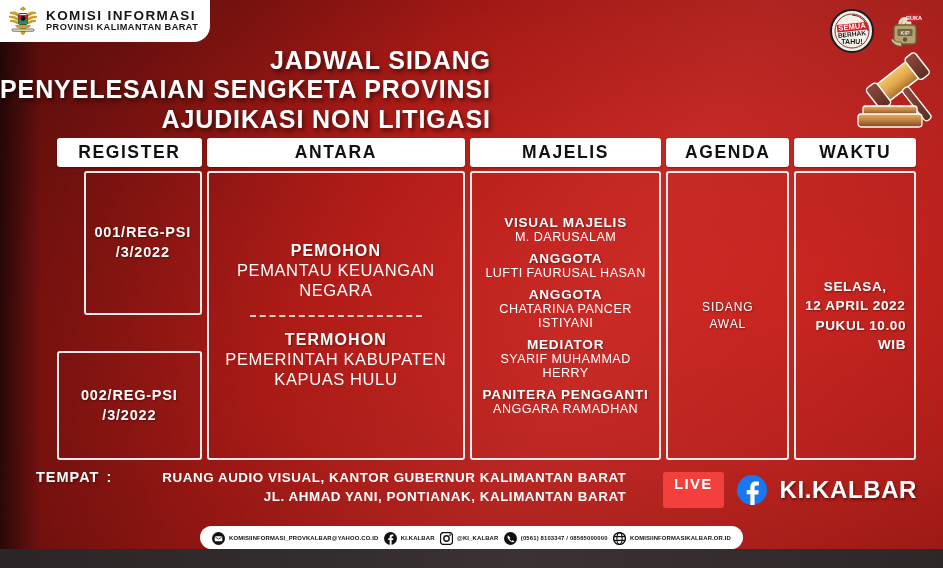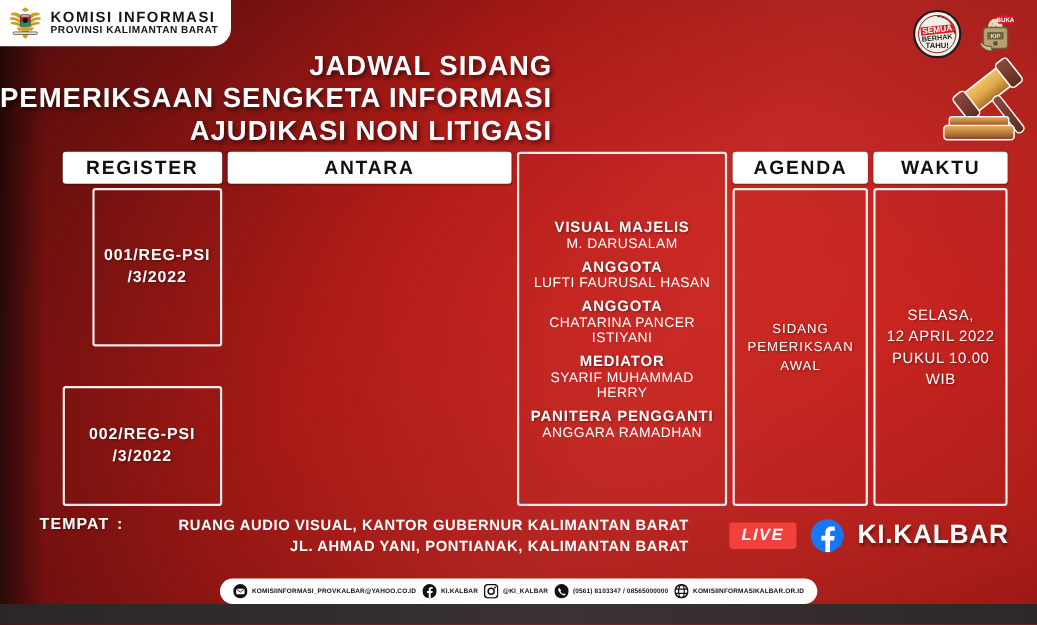--- a/index.html
+++ b/index.html
@@ -90,38 +90,38 @@
   .party-name{ font-size:16.5px; font-weight:400; letter-spacing:.6px; line-height:1.22; }
   .divider{
     width:172px; height:0; border-top:2.6px dashed #f0dede; margin:15px 0 14px; opacity:.92;
   }
 
   .m-row{ margin:3.5px 0; }
   .m-role{ font-size:13.6px; font-weight:800; letter-spacing:.75px; text-shadow:1px 1px 2px rgba(0,0,0,.4); }
   .m-name{ font-size:12.6px; font-weight:400; letter-spacing:.45px; }
 
   .agenda-line{ font-size:12px; font-weight:400; letter-spacing:.9px; line-height:1.36; text-shadow:1px 1px 2px rgba(0,0,0,.4); }
-  .waktu-line{ font-size:13.6px; font-weight:400; letter-spacing:.55px; line-height:1.42; text-shadow:1px 1px 2px rgba(0,0,0,.4); }
+  .waktu-line{ font-size:13.6px; font-weight:700; letter-spacing:.55px; line-height:1.42; text-shadow:1px 1px 2px rgba(0,0,0,.4);text-align:right; }
 
   
   #tempat{
     position:absolute; left:36px; top:468px; z-index:5;
     display:flex; align-items:flex-start; gap:7px; color:#fff;text-align:right;
   }
   #tempat-label{ font-size:14.5px; font-weight:800; letter-spacing:1px; white-space:nowrap; padding-top:1px; text-shadow:1px 1px 2px rgba(0,0,0,.4); }
   #tempat-colon{ font-size:14.5px; font-weight:800; padding-top:1px; }
   .tempat-line{ font-size:13.4px; font-weight:700; letter-spacing:.55px; line-height:1.45; white-space:nowrap;margin-left:44px; }
 
   #live-row{
     position:absolute; right:26px; top:472px; z-index:5;
     display:flex; align-items:center; gap:13px;
   }
   #live-badge{
     background:#f2413c; color:#fff; font-size:15px; font-weight:800; letter-spacing:1.3px;
-    padding:4px 11px 5px; border-radius:3px; line-height:1;font-style:italic;
+    padding:4px 11px 17px; border-radius:3px; line-height:1;
   }
   #fb-icon{ width:30px; height:30px; border-radius:50%; background:#1877f2; position:relative; flex:0 0 30px; }
   #fb-icon svg{ position:absolute; left:0; top:0; }
   #fb-handle{ color:#fff; font-size:24px; font-weight:800; letter-spacing:.6px; text-shadow:1px 2px 3px rgba(0,0,0,.45); }
 
   #contact-bar{
     position:absolute; left:200px; top:526px; width:543px; height:23px;
     background:#fff; border-radius:12px; z-index:6;
     display:flex; align-items:center; justify-content:space-between;
     padding:0 12px;
@@ -190,21 +190,21 @@
         <path d="M8 32 C10 36 15 39 19 38 L18 34 C15 34.6 11 33.4 9.6 30.6 Z" fill="#cdbd90" stroke="#6d5f3c" stroke-width="1"></path>
         <rect x="24" y="6" width="14" height="7.5" rx="1.2" fill="#cf2027"></rect>
         <text x="31" y="11.6" font-family="Liberation Sans, sans-serif" font-size="5.6" font-weight="bold" fill="#fff" text-anchor="middle">BUKA</text>
       </svg>
     </div>
   </div>
 
   <div id="title-block">
     <div id="title-text">
       <div class="t1">JADWAL SIDANG</div>
-      <div class="t2">PEMERIKSAAN SENGKETA INFORMASI</div>
+      <div class="t2">PENYELESAIAN SENGKETA PROVINSI</div>
       <div class="t3">AJUDIKASI NON LITIGASI</div>
     </div>
     <div id="gavel">
       <svg viewBox="0 0 86 84" width="86" height="84">
         <defs>
           <linearGradient id="gHead" x1="0" y1="0" x2="0" y2="1">
             <stop offset="0%" stop-color="#f3c46a"></stop>
             <stop offset="50%" stop-color="#e0a84a"></stop>
             <stop offset="100%" stop-color="#a8702b"></stop>
           </linearGradient>
@@ -239,23 +239,33 @@
         <div class="reg-line">/3/2022</div>
       </div>
       <div class="cell reg-b">
         <div class="reg-line">002/REG-PSI</div>
         <div class="reg-line">/3/2022</div>
       </div>
     </div>
 
     <div class="col c-antara">
       <div class="col-head">ANTARA</div>
+      <div class="cell">
+        <div class="party-role">PEMOHON</div>
+        <div class="party-name">PEMANTAU KEUANGAN</div>
+        <div class="party-name">NEGARA</div>
+        <div class="divider"></div>
+        <div class="party-role">TERMOHON</div>
+        <div class="party-name">PEMERINTAH KABUPATEN</div>
+        <div class="party-name">KAPUAS HULU</div>
+      </div>
     </div>
 
     <div class="col c-majelis">
+      <div class="col-head">MAJELIS</div>
       <div class="cell">
         <div class="m-row">
           <div class="m-role">VISUAL MAJELIS</div>
           <div class="m-name">M. DARUSALAM</div>
         </div>
         <div class="m-row">
           <div class="m-role">ANGGOTA</div>
           <div class="m-name">LUFTI FAURUSAL HASAN</div>
         </div>
         <div class="m-row">
@@ -270,21 +280,20 @@
           <div class="m-role">PANITERA PENGGANTI</div>
           <div class="m-name">ANGGARA RAMADHAN</div>
         </div>
       </div>
     </div>
 
     <div class="col c-agenda">
       <div class="col-head">AGENDA</div>
       <div class="cell">
         <div class="agenda-line">SIDANG</div>
-        <div class="agenda-line">PEMERIKSAAN</div>
         <div class="agenda-line">AWAL</div>
       </div>
     </div>
 
     <div class="col c-waktu">
       <div class="col-head">WAKTU</div>
       <div class="cell">
         <div class="waktu-line">SELASA,</div>
         <div class="waktu-line">12 APRIL 2022</div>
         <div class="waktu-line">PUKUL 10.00 WIB</div>

